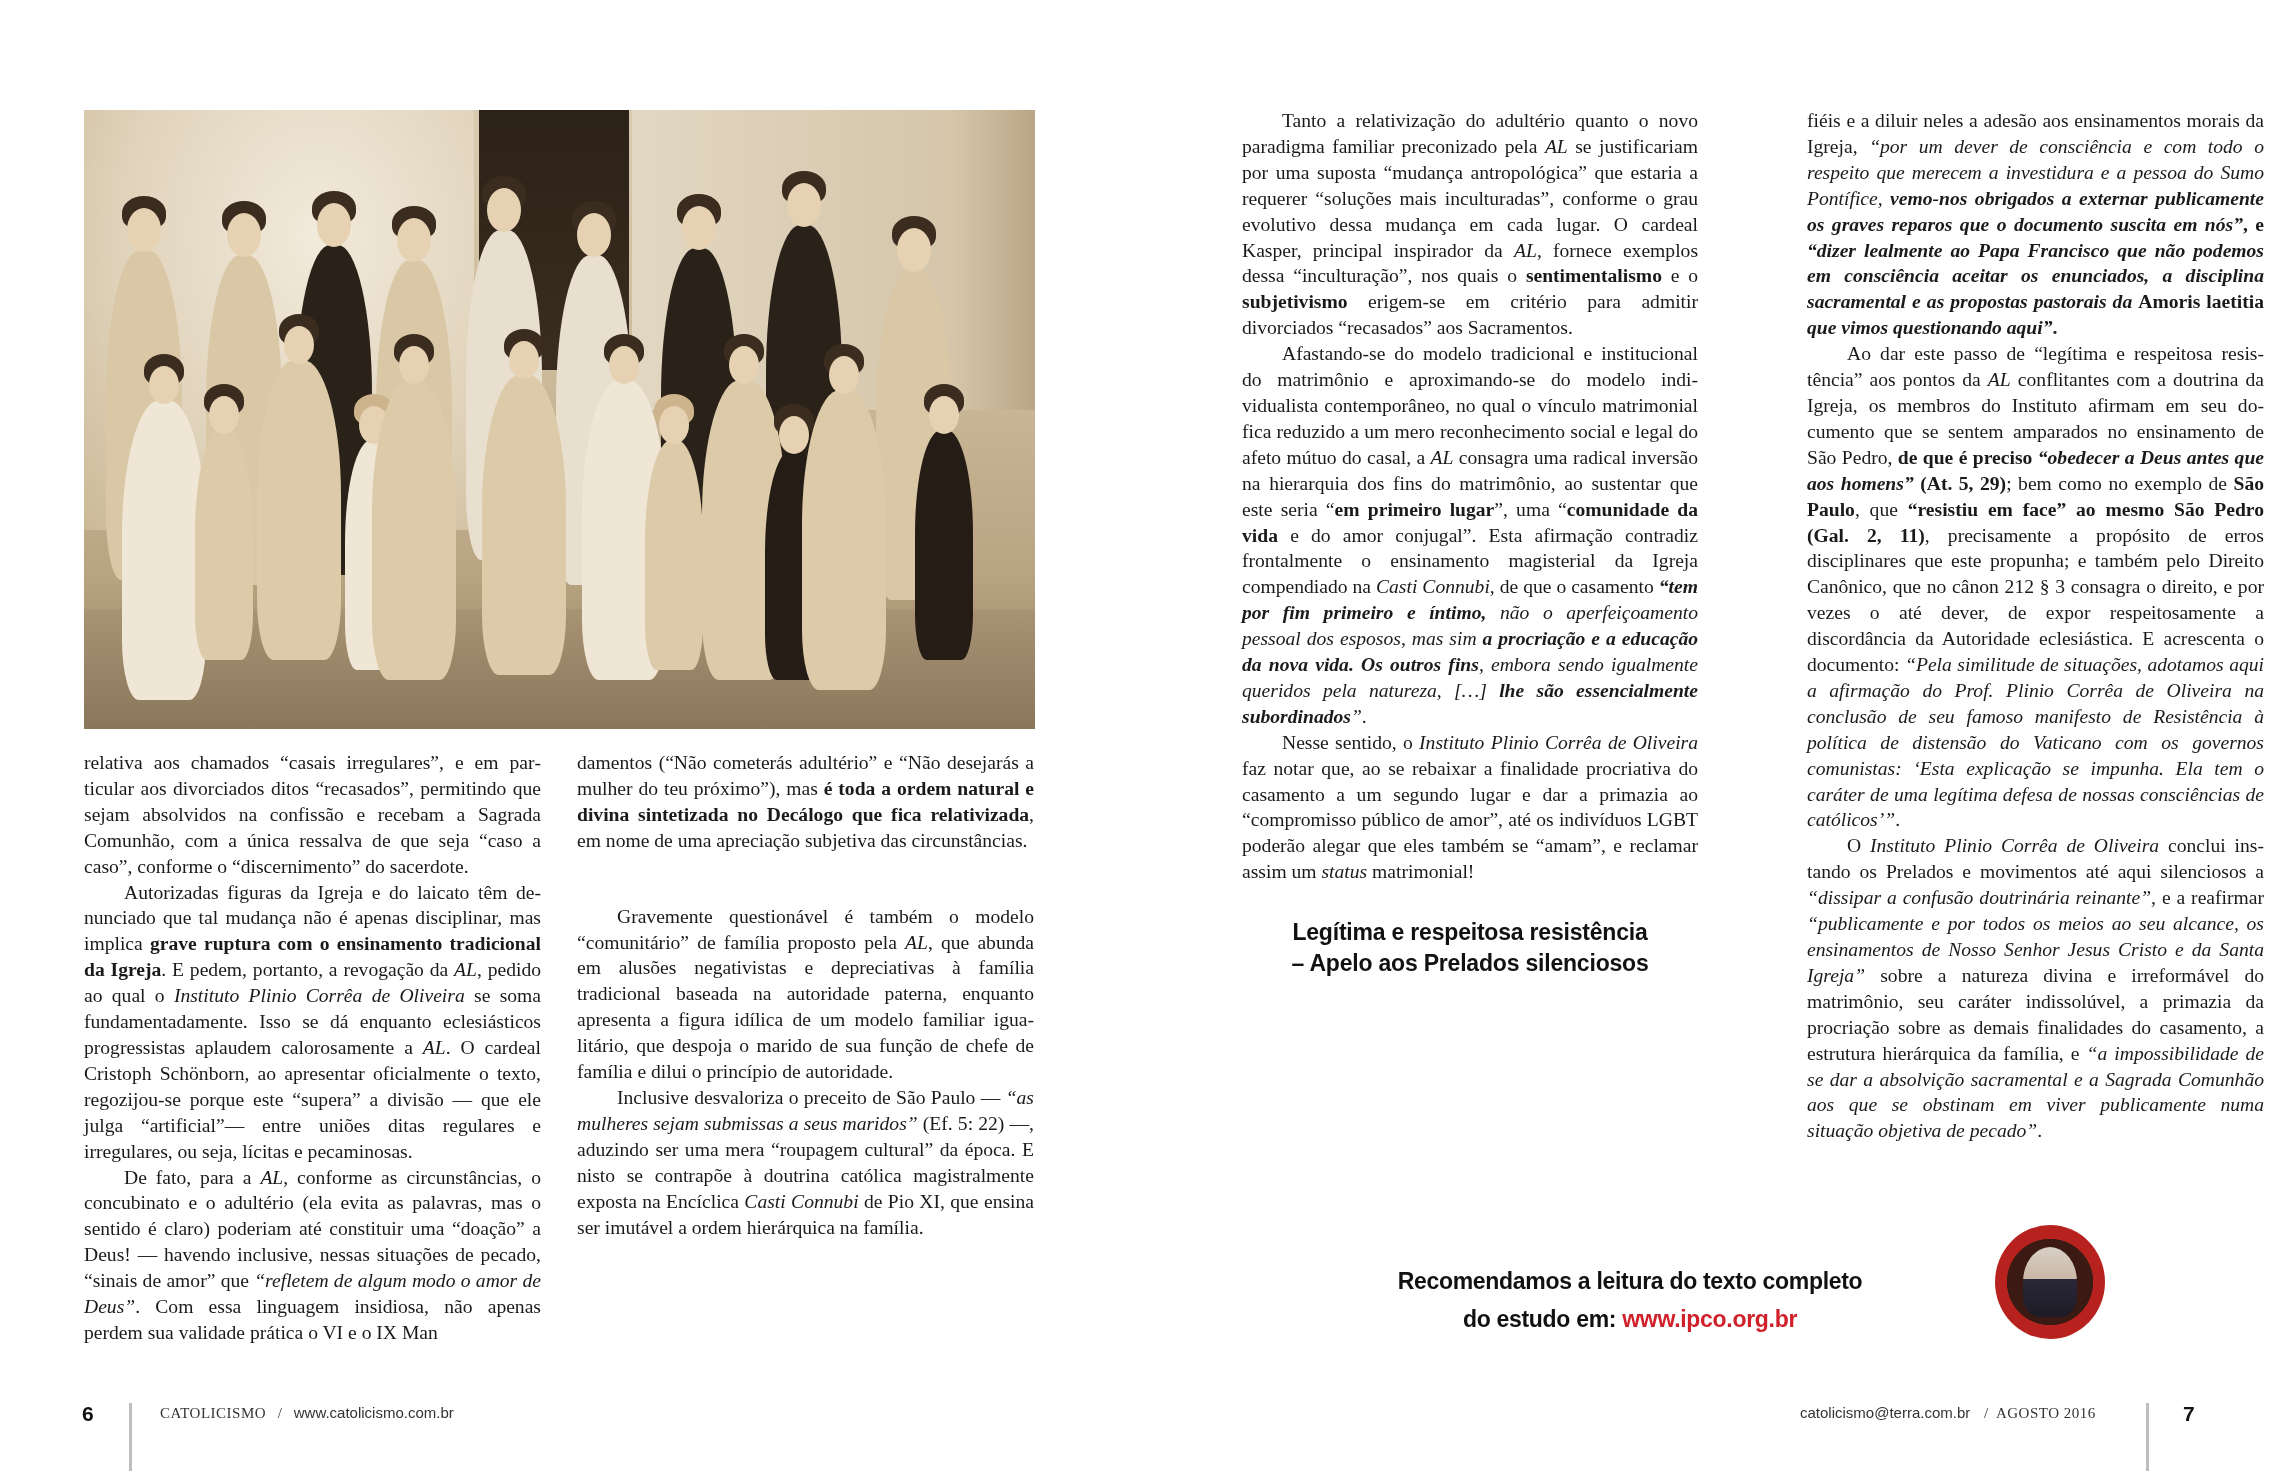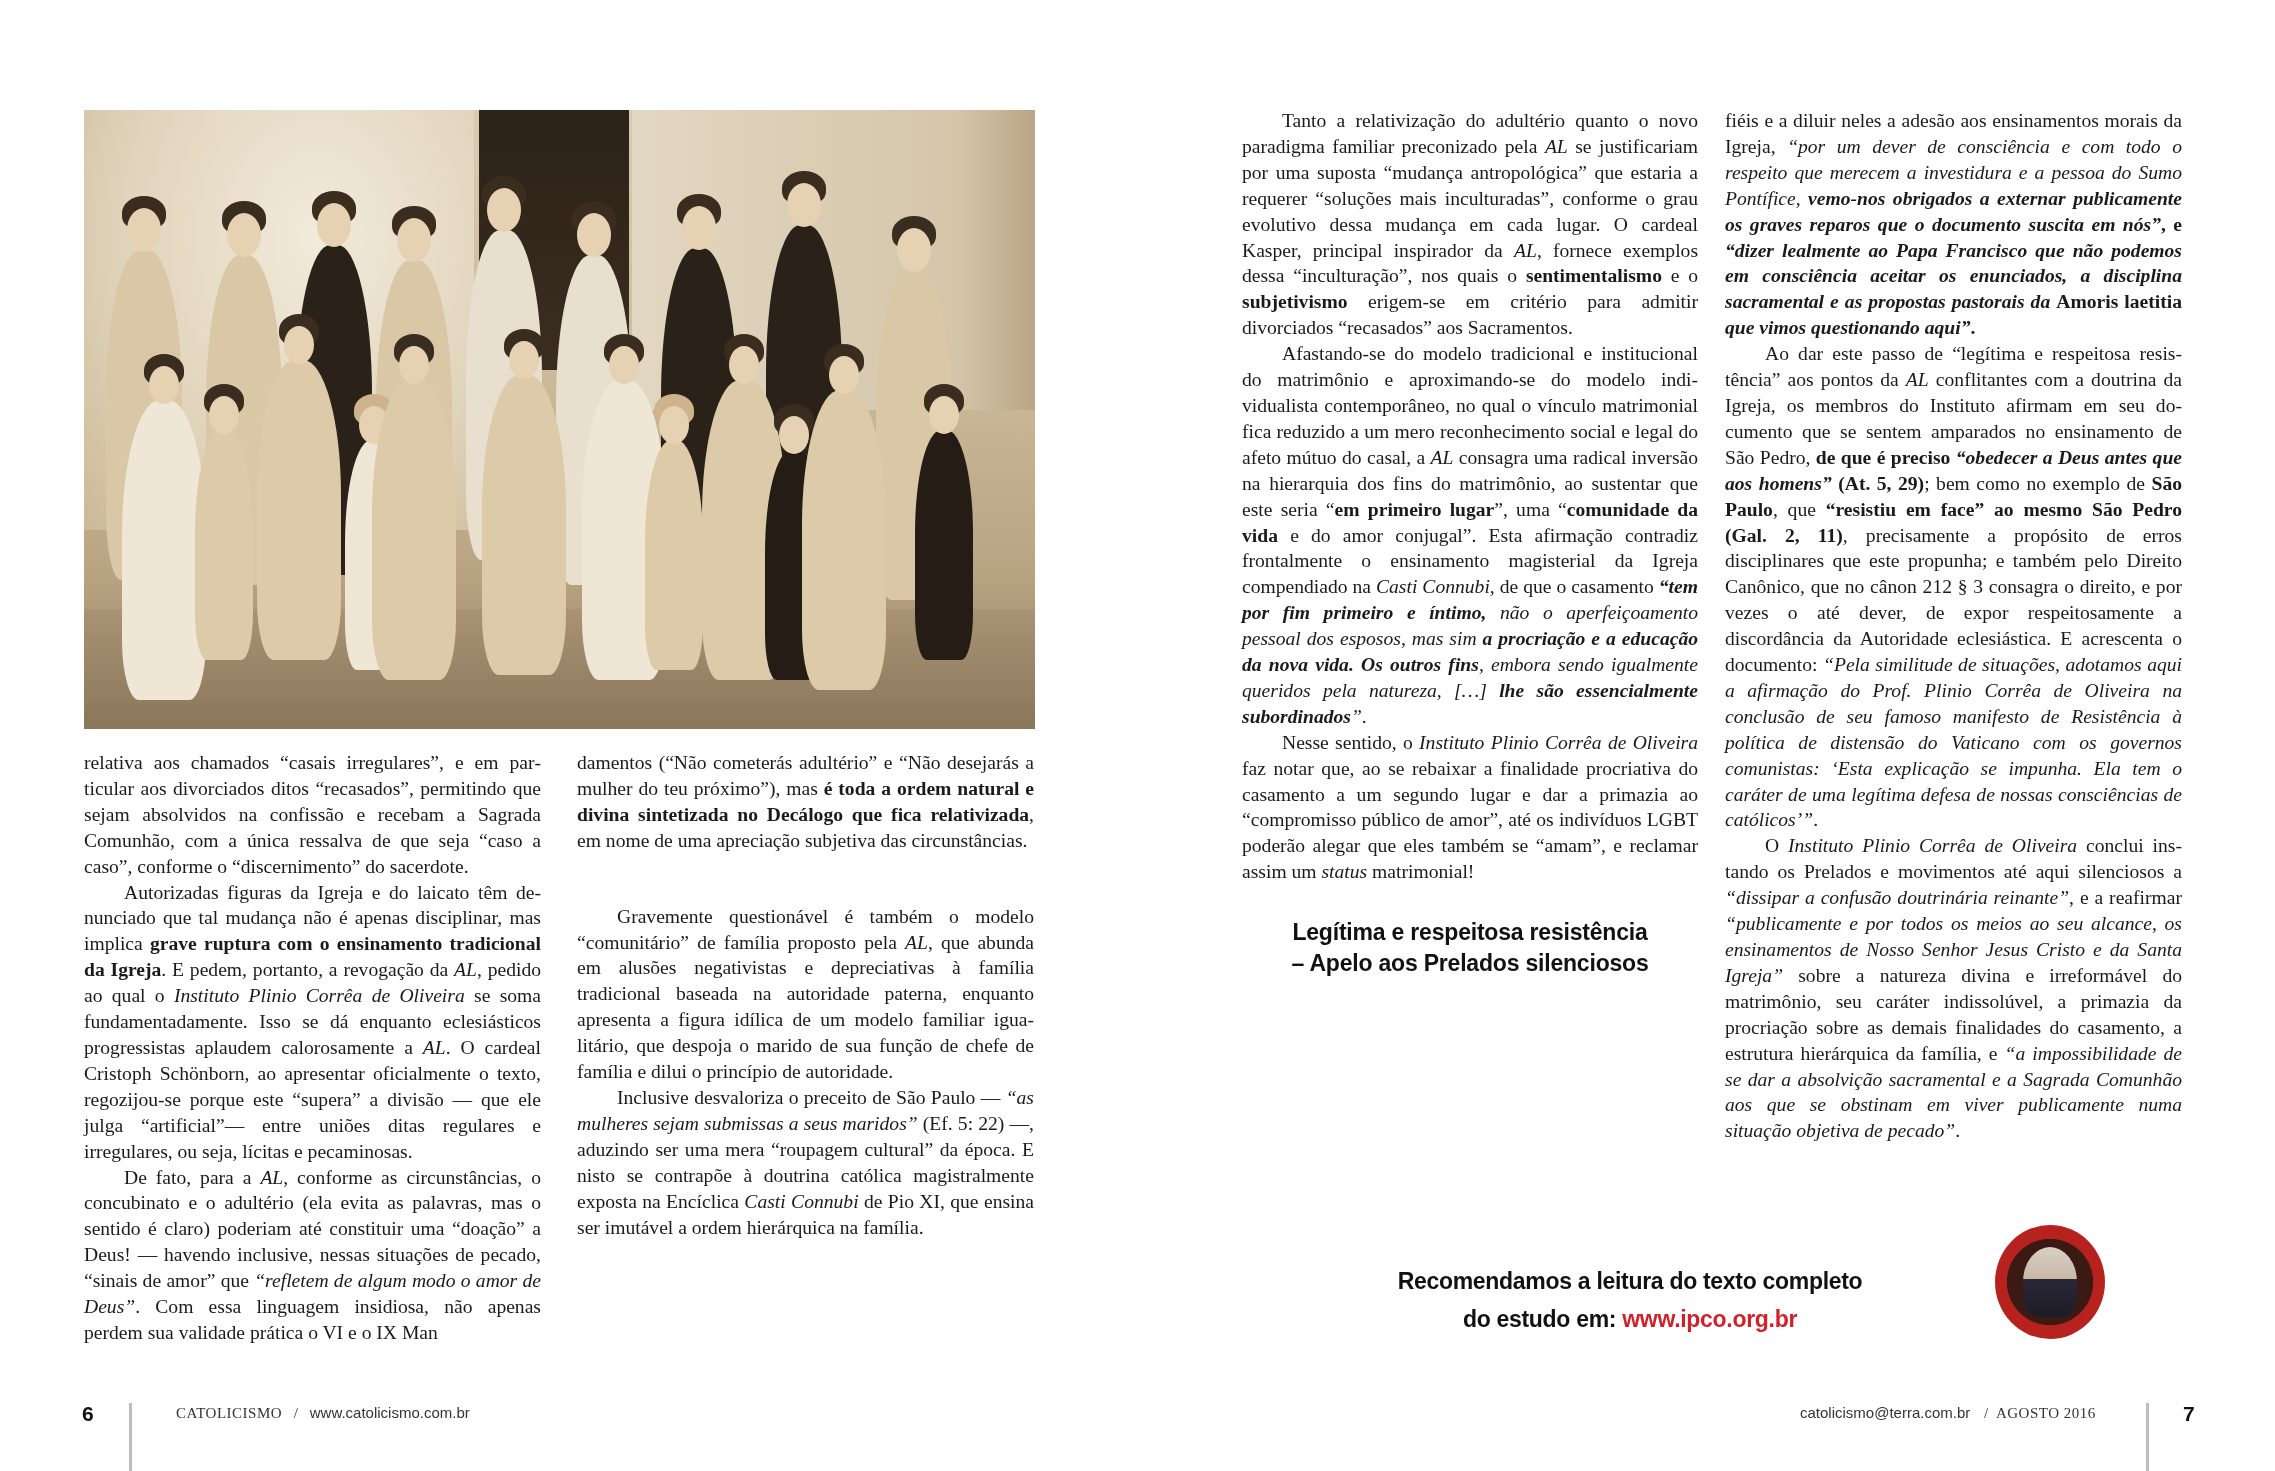--- a/index.html
+++ b/index.html
@@ -129,39 +129,39 @@
   <div class="head" style="margin-top:50px; margin-bottom:18px;">
   </div>
   <div id="col2-bottom">
       <p class="ind"><span>Gravemente questionável é também o modelo “comunitário” de família proposto pela </span><span style="font-style: italic;">AL</span><span>, que abun­da em alusões negativistas e depreciativas à família tradicional baseada na autoridade paterna, enquanto apresenta a figura idílica de um modelo familiar igua­litário, que despoja o marido de sua função de chefe de família e dilui o princípio de autoridade.</span></p>
       <p class="ind"><span>Inclusive desvaloriza o preceito de São Paulo — </span><span style="font-style: italic;">“as mulheres sejam submissas a seus maridos”</span><span> (Ef. 5: 22) —, aduzindo ser uma mera “roupagem cultu­ral” da época. E nisto se contrapõe à doutrina católica magistralmente exposta na Encíclica </span><span style="font-style: italic;">Casti Connubi</span><span> de Pio XI, que ensina ser imutável a ordem hierárquica na família.</span></p>
     </div>
 </div>
 
 <div class="pagenum" style="left:82px; top:1402px;">6</div>
 <div class="vrule" style="left:129px; top:1403px; height:68px;"></div>
-<div class="footer" style="left:176px; top:1404px;">
+<div class="footer" style="left:160px; top:1404px;">
   <span style="font-family:'Liberation Serif',serif; letter-spacing:0.5px;">CATOLICISMO</span>
   <span style="margin:0 8px;">/</span>
   <span style="font-family:'Liberation Sans',sans-serif;">www.catolicismo.com.br</span>
 </div>
 
 <div class="col" id="col3" style="left:1242px; top:108px; width:456px;">
   <div id="col3-a">
       <p class="ind"><span>Tanto a relativização do adultério quanto o novo paradigma familiar preconizado pela </span><span style="font-style: italic;">AL</span><span> se justifica­riam por uma suposta “mudança antropológica” que estaria a requerer “soluções mais inculturadas”, con­forme o grau evolutivo dessa mudança em cada lugar. O cardeal Kasper, principal inspirador da </span><span style="font-style: italic;">AL</span><span>, fornece exemplos dessa “inculturação”, nos quais o </span><span style="font-weight: bold;">sentimen­talismo</span><span> e o </span><span style="font-weight: bold;">subjetivismo</span><span> erigem-se em critério para admitir divorciados “recasados” aos Sacramentos.</span></p>
       <p class="ind"><span>Afastando-se do modelo tradicional e institucio­nal do matrimônio e aproximando-se do modelo indi­vidualista contemporâneo, no qual o vínculo matrimo­nial fica reduzido a um mero reconhecimento social e legal do afeto mútuo do casal, a </span><span style="font-style: italic;">AL</span><span> consagra uma radical inversão na hierarquia dos fins do matrimônio, ao sustentar que este seria “</span><span style="font-weight: bold;">em primeiro lugar</span><span>”, uma “</span><span style="font-weight: bold;">comunidade da vida</span><span> e do amor conjugal”. Esta afir­mação contradiz frontalmente o ensinamento magis­terial da Igreja compendiado na </span><span style="font-style: italic;">Casti Connubi</span><span>, de que o casamento </span><span style="font-weight: bold; font-style: italic;">“tem por fim primeiro e íntimo,</span><span style="font-style: italic;"> não o aperfeiçoamento pessoal dos esposos, mas sim </span><span style="font-weight: bold; font-style: italic;">a procriação e a educação da nova vida. Os outros fins</span><span style="font-style: italic;">, embora sendo igualmente queridos pela nature­za, […] </span><span style="font-weight: bold; font-style: italic;">lhe são essencialmente subordinados</span><span style="font-style: italic;">”</span><span>.</span></p>
       <p class="ind"><span>Nesse sentido, o </span><span style="font-style: italic;">Instituto Plinio Corrêa de Olivei­ra</span><span> faz notar que, ao se rebaixar a finalidade procriati­va do casamento a um segundo lugar e dar a primazia ao “compromisso público de amor”, até os indivíduos LGBT poderão alegar que eles também se “amam”, e reclamar assim um </span><span style="font-style: italic;">status</span><span> matrimonial!</span></p>
     </div>
   <div class="head" style="margin-top:32px; margin-bottom:8px;">
     <div>Legítima e respeitosa resistência</div>
     <div>– Apelo aos Prelados silenciosos</div>
   </div>
 </div>
 
-<div class="col" id="col4" style="left:1725px; top:108px; width:457px;">
+<div class="col" id="col4" style="left:1807px; top:108px; width:457px;">
     <p><span>fiéis e a diluir neles a adesão aos ensinamentos morais da Igreja, </span><span style="font-style: italic;">“por um dever de consciência e com todo o respeito que merecem a investidura e a pessoa do Sumo Pontífice, </span><span style="font-weight: bold; font-style: italic;">vemo-nos obrigados a externar pu­blicamente os graves reparos que o documento sus­cita em nós”</span><span style="font-weight: bold;">, e </span><span style="font-weight: bold; font-style: italic;">“dizer lealmente ao Papa Francisco que não podemos em consciência aceitar os enun­ciados, a disciplina sacramental e as propostas pas­torais da </span><span style="font-weight: bold;">Amoris laetitia</span><span style="font-weight: bold; font-style: italic;"> que vimos questionando aqui”</span><span style="font-weight: bold;">.</span></p>
     <p class="ind"><span>Ao dar este passo de “legítima e respeitosa resis­tência” aos pontos da </span><span style="font-style: italic;">AL</span><span> conflitantes com a doutrina da Igreja, os membros do Instituto afirmam em seu do­cumento que se sentem amparados no ensinamento de São Pedro, </span><span style="font-weight: bold;">de que é preciso </span><span style="font-weight: bold; font-style: italic;">“obedecer a Deus antes que aos homens”</span><span style="font-weight: bold;"> (At. 5, 29)</span><span>; bem como no exemplo de </span><span style="font-weight: bold;">São Paulo</span><span>, que </span><span style="font-weight: bold;">“resistiu em face” ao mesmo São Pedro (Gal. 2, 11)</span><span>, precisamente a propósito de erros disciplinares que este propunha; e também pelo Direi­to Canônico, que no cânon 212 § 3 consagra o direi­to, e por vezes o até dever, de expor respeitosamente a discordância da Autoridade eclesiástica. E acrescenta o documento: </span><span style="font-style: italic;">“Pela similitude de situações, adotamos aqui a afirmação do Prof. Plinio Corrêa de Oliveira na conclusão de seu famoso manifesto de Resistência à política de distensão do Vaticano com os governos comunistas: ‘Esta explicação se impunha. Ela tem o caráter de uma legítima defesa de nossas consciências de católicos’”</span><span>.</span></p>
     <p class="ind"><span>O </span><span style="font-style: italic;">Instituto Plinio Corrêa de Oliveira</span><span> conclui ins­tando os Prelados e movimentos até aqui silenciosos a </span><span style="font-style: italic;">“dissipar a confusão doutrinária reinante”</span><span>, e a reafir­mar </span><span style="font-style: italic;">“publicamente e por todos os meios ao seu alcan­ce, os ensinamentos de Nosso Senhor Jesus Cristo e da Santa Igreja”</span><span> sobre a natureza divina e irreformável do matrimônio, seu caráter indissolúvel, a primazia da procriação sobre as demais finalidades do casamento, a estrutura hierárquica da família, e </span><span style="font-style: italic;">“a impossibilida­de de se dar a absolvição sacramental e a Sagrada Comunhão aos que se obstinam em viver publicamen­te numa situação objetiva de pecado”</span><span>.</span></p>
   </div>
 
 <div class="promo">
   <div>Recomendamos a leitura do texto completo</div>
   <div>
     <span>do estudo em: </span><span class="url">www.ipco.org.br</span>
   </div>

